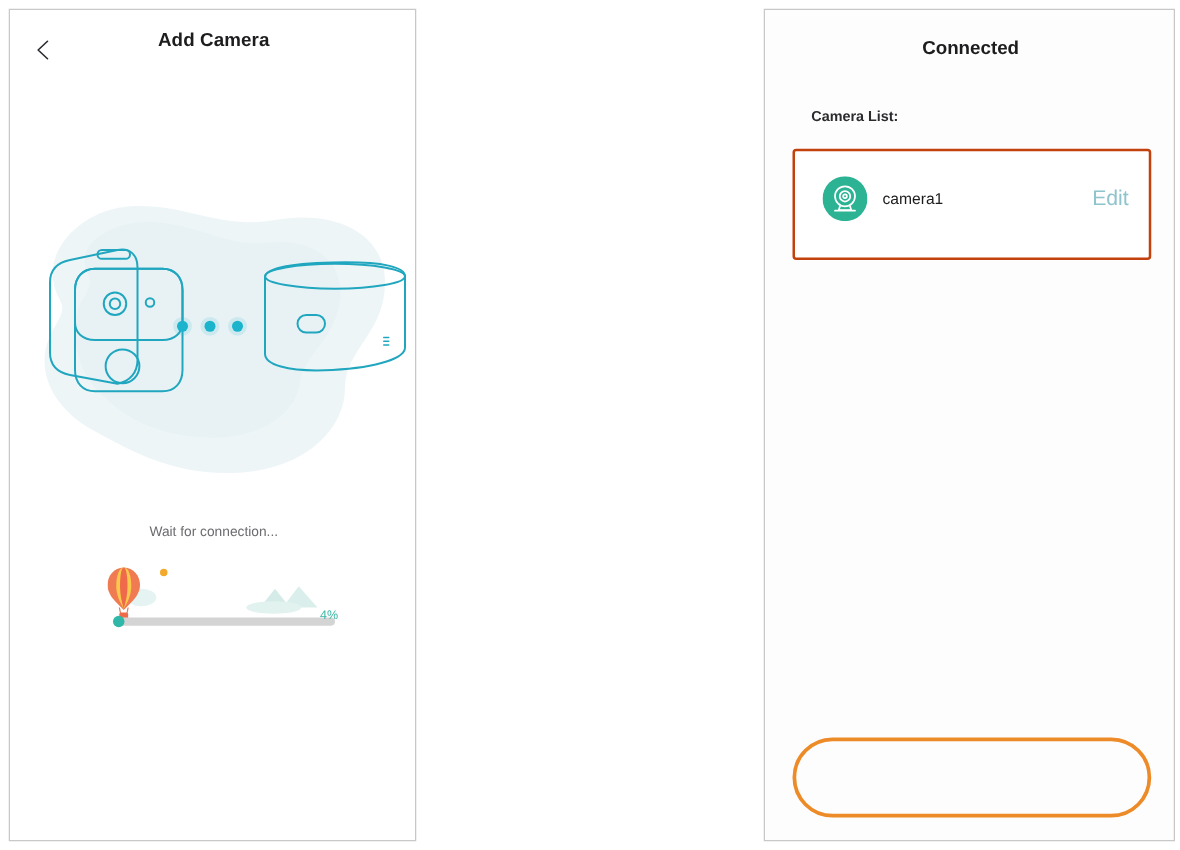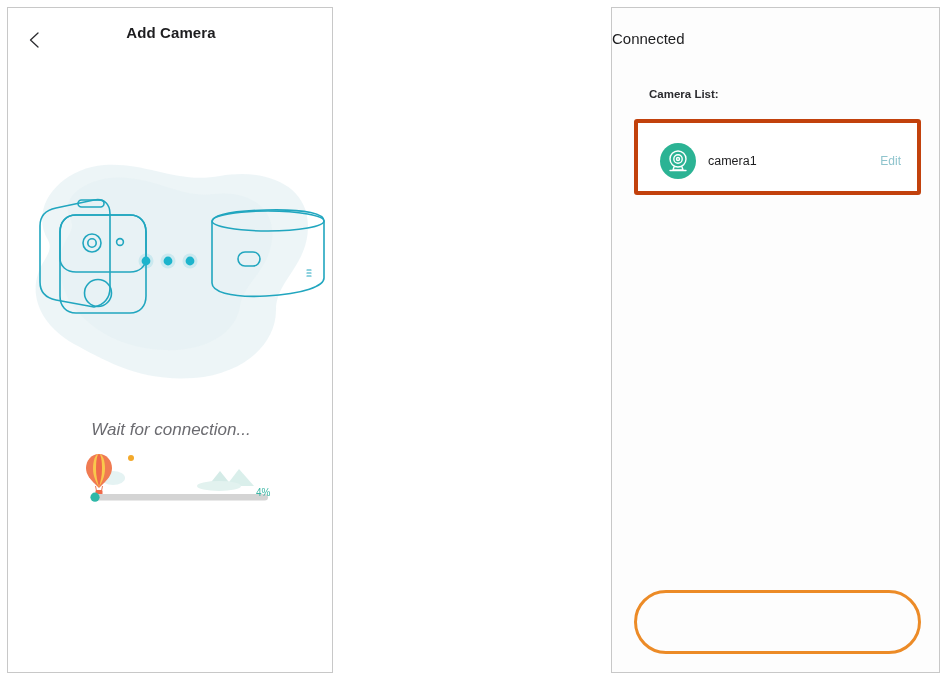--- a/index.html
+++ b/index.html
@@ -33,58 +33,58 @@
     letter-spacing:.1px;
   }
   
   #hero{
     position:absolute;left:0;top:140px;width:326px;height:250px;
   }
   #hero svg{display:block;}
   
   #wait-text{
     position:absolute;left:0;top:412px;width:326px;text-align:center;
-    font-size:17px;color:#6b6b70;font-style:italic;
+    font-size:11px;color:#6b6b70;
   }
   #progress-wrap{
     position:absolute;left:78px;top:440px;width:190px;height:55px;
   }
   #progress-wrap svg{display:block;}
   #progress-pct{
     position:absolute;left:248px;top:479px;
     font-size:10px;color:#3bb6a4;font-weight:normal;
   }
   
   #right-panel{ left:611px; top:7px; width:329px; height:666px; background:#fdfdfd;}
   #right-title{
     position:absolute;left:0;top:22px;width:329px;
-    font-size:15px;font-weight:normal;color:#1d1d1f;
+    text-align:center;font-size:15px;font-weight:bold;color:#1d1d1f;
   }
   #camera-list-label{
     position:absolute;left:37px;top:80px;
     font-size:11.5px;font-weight:bold;color:#2b2b2f;
   }
   #camera-card{
-    position:absolute;left:22px;top:111px;width:287px;height:76px;
-    background:#ffffff;border:4px solid #c2410c;border-radius:3px;
+    position:absolute;left:22px;top:111px;width:287px;height:89px;
+    background:#ffffff;border:2px solid #c2410c;border-radius:3px;
     box-sizing:border-box;
   }
   #camera-icon{
     position:absolute;left:22px;top:20px;width:36px;height:36px;
   }
   #camera-icon svg{display:block;}
   #camera-name{
     position:absolute;left:70px;top:0;height:76px;
     display:flex;align-items:center;
     font-size:12.5px;color:#1d1d1f;
   }
   #camera-edit{
     position:absolute;right:16px;top:0;height:76px;
     display:flex;align-items:center;
-    font-size:12px;color:#8fc4cd;cursor:pointer;
+    font-size:17px;color:#8fc4cd;cursor:pointer;
   }
   
   #return-ring{
     position:absolute;left:22px;top:582px;width:287px;height:64px;
     border:3px solid #ec8b27;border-radius:34px;
     box-sizing:border-box;
   }
   #return-btn{
     position:absolute;left:30px;top:590px;width:271px;height:48px;
     border:1px solid #8ecfc9;border-radius:26px;

